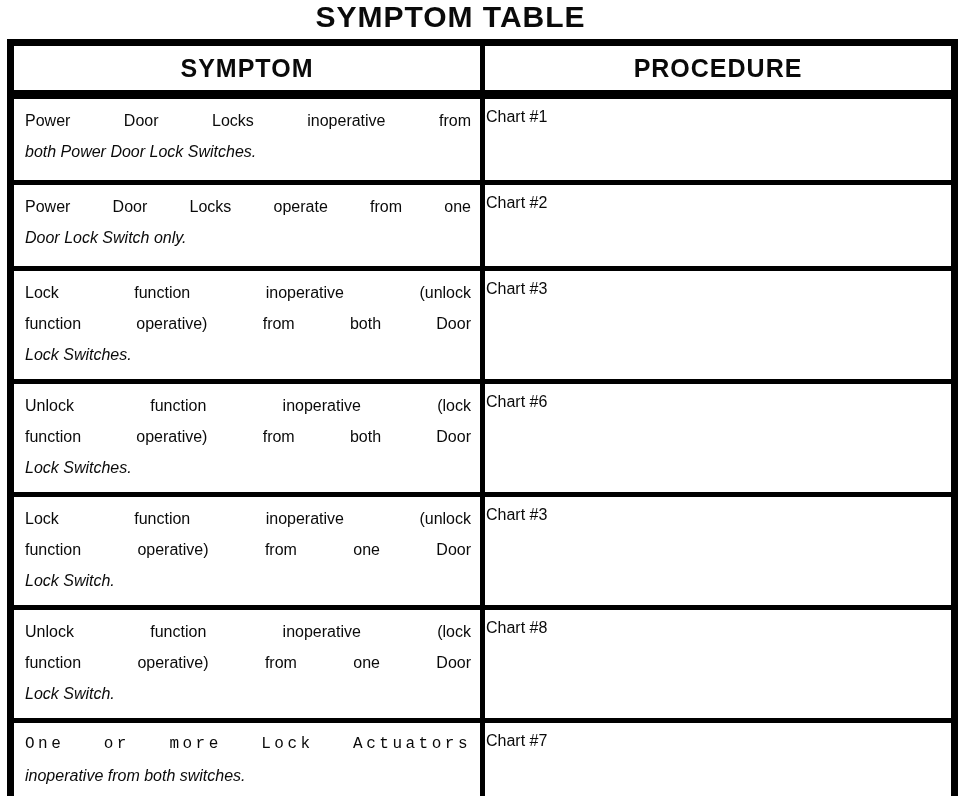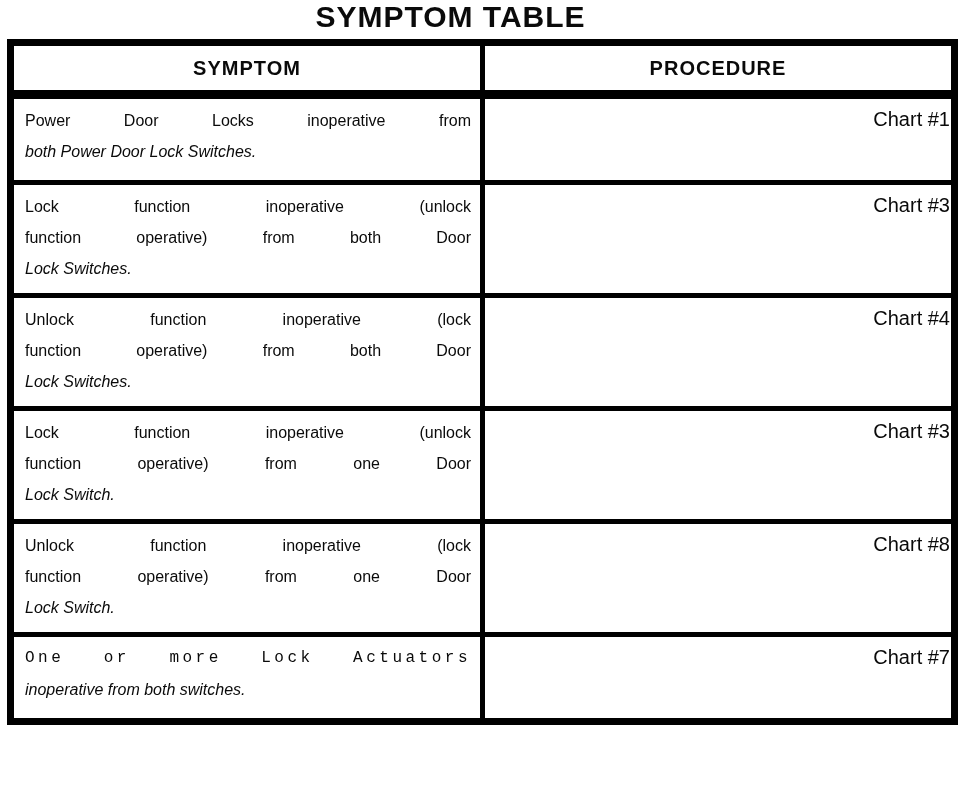--- a/index.html
+++ b/index.html
@@ -43,21 +43,21 @@
   table.symptom-table td {
     border: 5px solid #000;
     vertical-align: top;
     background: #ffffff;
   }
   th.col-symptom { width: 466px; }
   th {
     height: 44px;
     vertical-align: middle !important;
     text-align: center;
-    font-size: 20px;
+    font-size: 25px;
     font-weight: bold;
     letter-spacing: 1px;
     border-bottom-width: 9px !important;
     padding: 0;
   }
   td.symptom {
     padding: 6px 9px 9px 11px;
     font-size: 16px;
     line-height: 31px;
   }
@@ -68,22 +68,22 @@
   .sym-line.last {
     text-align-last: left;
     font-style: italic;
   }
   
   tr:last-child .sym-line:first-child {
     letter-spacing: 3.5px;
     font-family: Liberation Mono, monospace;
   }
   td.procedure {
-    text-align: right;
-    font-size: 20px;
+    text-align: left;
+    font-size: 16px;
     padding-top: 9px;
   }
   tr.lines2 td { height: 66px; }
   tr.lines3 td { height: 92px; }
 </style>
 </head>
 <body>
 
 <div class="page">
 
@@ -97,35 +97,42 @@
       </tr>
     </thead>
     <tbody>
         <tr class="lines2">
           <td class="symptom">
             <div class="sym-line">Power Door Locks inoperative from</div>
             <div class="sym-line last">both Power Door Lock Switches.</div>
           </td>
           <td class="procedure">Chart #1</td>
         </tr>
+        <tr class="lines2">
+          <td class="symptom">
+            <div class="sym-line">Power Door Locks operate from one</div>
+            <div class="sym-line last">Door Lock Switch only.</div>
+          </td>
+          <td class="procedure">Chart #2</td>
+        </tr>
         <tr class="lines3">
           <td class="symptom">
             <div class="sym-line">Lock function inoperative (unlock</div>
             <div class="sym-line">function operative) from both Door</div>
             <div class="sym-line last">Lock Switches.</div>
           </td>
           <td class="procedure">Chart #3</td>
         </tr>
         <tr class="lines3">
           <td class="symptom">
             <div class="sym-line">Unlock function inoperative (lock</div>
             <div class="sym-line">function operative) from both Door</div>
             <div class="sym-line last">Lock Switches.</div>
           </td>
-          <td class="procedure">Chart #4</td>
+          <td class="procedure">Chart #6</td>
         </tr>
         <tr class="lines3">
           <td class="symptom">
             <div class="sym-line">Lock function inoperative (unlock</div>
             <div class="sym-line">function operative) from one Door</div>
             <div class="sym-line last">Lock Switch.</div>
           </td>
           <td class="procedure">Chart #3</td>
         </tr>
         <tr class="lines3">

